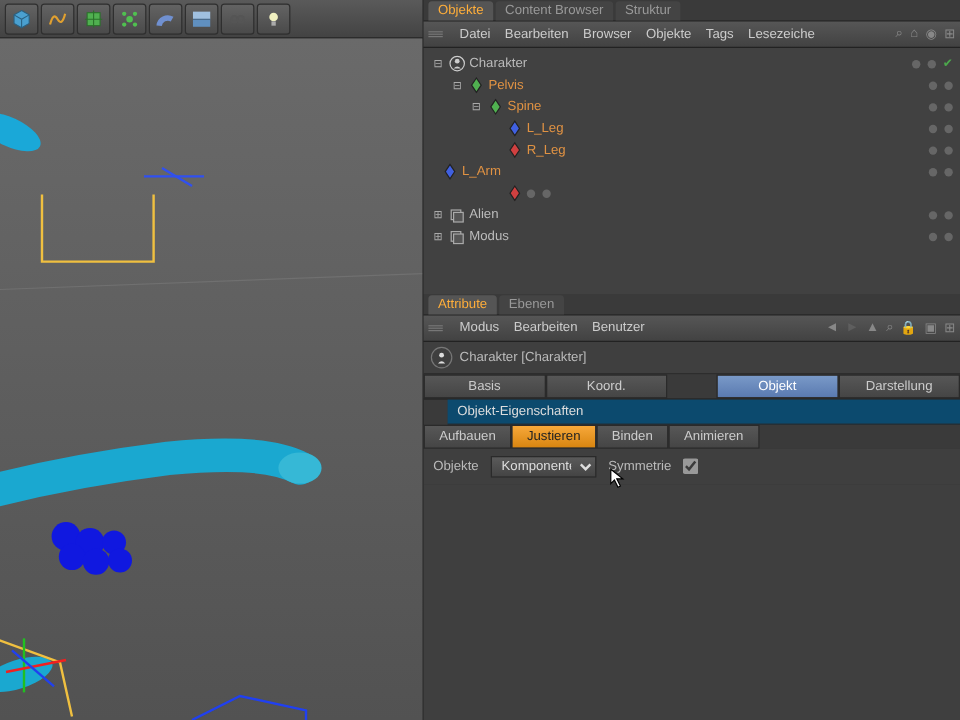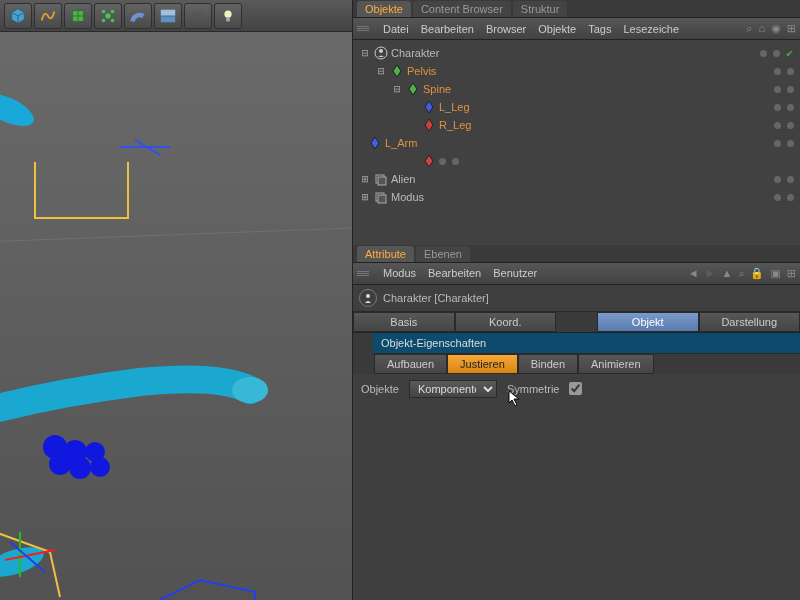--- a/index.html
+++ b/index.html
@@ -28,21 +28,21 @@
 .row .label.orange { color: #e09243; }
 .row .dots { display: flex; gap: 6px; }
 .row .dot { width: 7px; height: 7px; border-radius: 50%; background: #666; }
 .row .check { color: #4ca84c; font-size: 10px; margin-left: 6px; }
 .attr-head { display: flex; align-items: center; padding: 4px 6px; background: #3f3f3f; border-bottom: 1px solid #2a2a2a; }
 .attr-head .icon { width: 18px; height: 18px; border: 1px solid #777; border-radius: 50%; margin-right: 6px; display: flex; align-items: center; justify-content: center; }
 .sub-tabs { display: flex; background: #3a3a3a; border-bottom: 1px solid #222; }
 .sub-tab { flex: 0 0 auto; padding: 3px 18px; background: linear-gradient(#575757,#454545); border: 1px solid #2a2a2a; color: #ccc; cursor: pointer; text-align: center; font-size: 11px; }
 .sub-tab.active { background: linear-gradient(#7a9ac8,#5a7ab0); color: #fff; margin-left: 41px; }
 .section-title { padding: 4px 8px; color: #ddd; font-weight: normal; background: #0c4a6e; border-bottom: 1px solid #2a2a2a; font-size: 11px; margin-left: 20px; }
-.btn-row { display: flex; background: #3a3a3a; padding-left: 21px; }
+.btn-row { display: flex; background: #3a3a3a; }
 .btn-row .btn { padding: 3px 12px; background: linear-gradient(#575757,#454545); border: 1px solid #2a2a2a; color: #ccc; cursor: pointer; font-size: 11px; }
 .btn-row .btn.hot { background: linear-gradient(#f7a83a,#d88510); color: #222; }
 .prop-row { display: flex; align-items: center; padding: 6px 8px; gap: 10px; background: #3f3f3f; }
 .prop-row label { color: #bbb; font-size: 11px; }
 .prop-row select { background: linear-gradient(#5a5a5a,#444); color: #ddd; border: 1px solid #2a2a2a; padding: 1px 4px; font-size: 11px; width: 88px; }
 .prop-row input[type=checkbox] { accent-color: #999; }
 .attr-body { flex: 1; background: #3f3f3f; }
 .cursor { position: absolute; width: 14px; height: 18px; pointer-events: none; }
 </style>
 </head>

